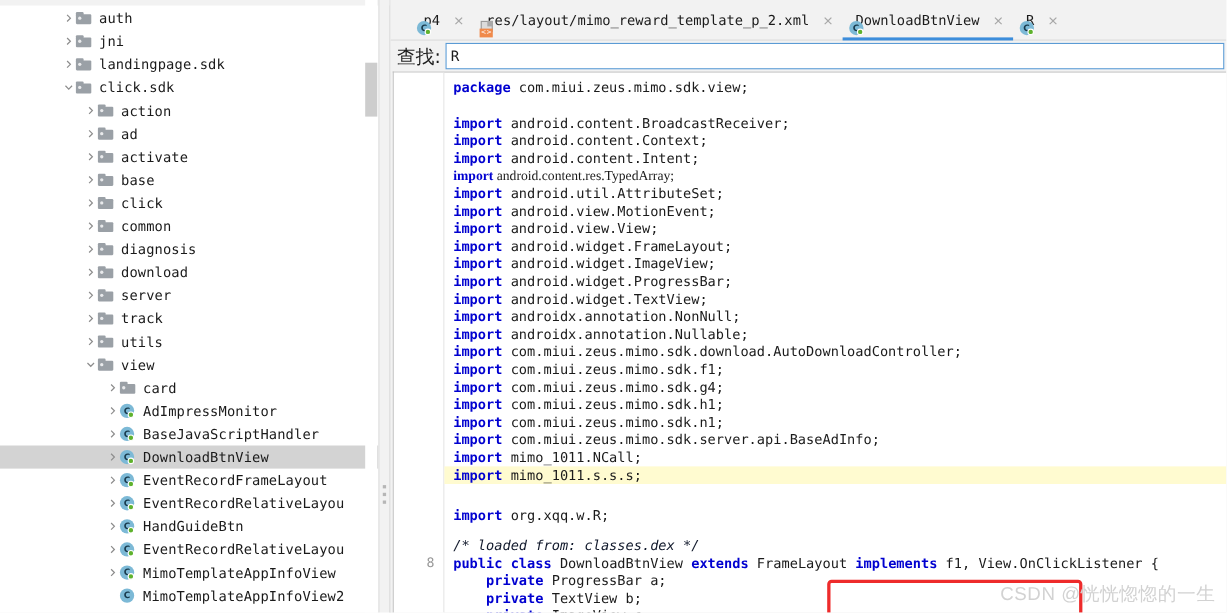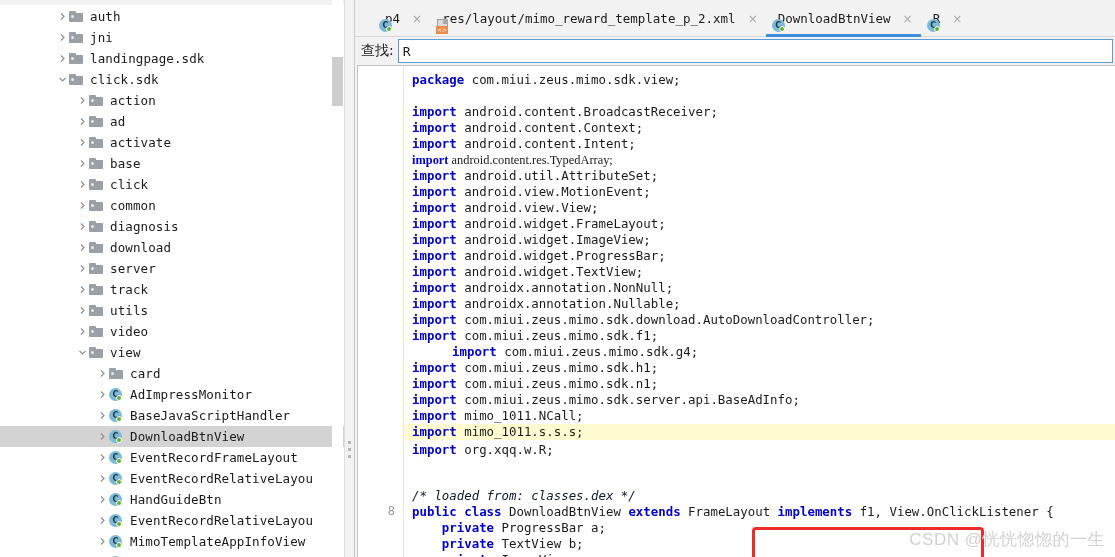--- a/index.html
+++ b/index.html
@@ -178,21 +178,21 @@
   
   #findbar {
     position: relative;
     height: 28px;
     background: #f2f2f2;
     display: flex; align-items: center;
     padding-left: 4px;
   }
   #find-label {
     font-family: "DejaVu Sans", sans-serif;
-    font-size: 14px;
+    font-size: 17px;
     color: #1b1b1b;
     padding: 0 4px 0 2px;
   }
   #find-input {
     flex: 1;
     height: 24px;
     margin-right: 2px;
     background: #ffffff;
     border: 1px solid #5b9bd5;
     font-family: "DejaVu Sans Mono", monospace;
@@ -516,36 +516,20 @@
             </svg>
           </span>
           <span class="tico">
             <span class="folder-ic">
               <span class="tab-top"></span>
               <span class="body"></span>
               <span class="dot"></span>
             </span>
           </span>
           <span class="tlabel">utils</span>
-        </div>
-        <div class="tree-row">
-          <span style="width: 76px; flex: 0 0 auto;"></span>
-          <span class="arrow">
-            <svg width="9" height="9" viewBox="0 0 9 9">
-              <path d="M3 1.5 L6 4.5 L3 7.5" fill="none" stroke="#8d8d8d" stroke-width="1.1"></path>
-            </svg>
-          </span>
-          <span class="tico">
-            <span class="folder-ic">
-              <span class="tab-top"></span>
-              <span class="body"></span>
-              <span class="dot"></span>
-            </span>
-          </span>
-          <span class="tlabel">video</span>
         </div>
         <div class="tree-row">
           <span style="width: 76px; flex: 0 0 auto;"></span>
           <span class="arrow">
             <svg width="9" height="9" viewBox="0 0 9 9">
               <path d="M1.5 3 L4.5 6 L7.5 3" fill="none" stroke="#8d8d8d" stroke-width="1.1"></path>
             </svg>
           </span>
           <span class="tico">
             <span class="folder-ic">
@@ -761,27 +745,27 @@
           <div class="cline" style="top: 118px; position: absolute; left: 0px; right: 0px;"><span class="kw">import</span> android.view.MotionEvent;</div>
           <div class="cline" style="top: 134px; position: absolute; left: 0px; right: 0px;"><span class="kw">import</span> android.view.View;</div>
           <div class="cline" style="top: 150px; position: absolute; left: 0px; right: 0px;"><span class="kw">import</span> android.widget.FrameLayout;</div>
           <div class="cline" style="top: 166px; position: absolute; left: 0px; right: 0px;"><span class="kw">import</span> android.widget.ImageView;</div>
           <div class="cline" style="top: 182px; position: absolute; left: 0px; right: 0px;"><span class="kw">import</span> android.widget.ProgressBar;</div>
           <div class="cline" style="top: 198px; position: absolute; left: 0px; right: 0px;"><span class="kw">import</span> android.widget.TextView;</div>
           <div class="cline" style="top: 214px; position: absolute; left: 0px; right: 0px;"><span class="kw">import</span> androidx.annotation.NonNull;</div>
           <div class="cline" style="top: 230px; position: absolute; left: 0px; right: 0px;"><span class="kw">import</span> androidx.annotation.Nullable;</div>
           <div class="cline" style="top: 246px; position: absolute; left: 0px; right: 0px;"><span class="kw">import</span> com.miui.zeus.mimo.sdk.download.AutoDownloadController;</div>
           <div class="cline" style="top: 262px; position: absolute; left: 0px; right: 0px;"><span class="kw">import</span> com.miui.zeus.mimo.sdk.f1;</div>
-          <div class="cline" style="top: 278px; position: absolute; left: 0px; right: 0px; margin-left: 40px;"><span class="kw">import</span> com.miui.zeus.mimo.sdk.g4;</div>
+          <div class="cline" style="top: 278px; position: absolute; left: 0px; right: 0px;"><span class="kw">import</span> com.miui.zeus.mimo.sdk.g4;</div>
           <div class="cline" style="top: 294px; position: absolute; left: 0px; right: 0px;"><span class="kw">import</span> com.miui.zeus.mimo.sdk.h1;</div>
           <div class="cline" style="top: 310px; position: absolute; left: 0px; right: 0px;"><span class="kw">import</span> com.miui.zeus.mimo.sdk.n1;</div>
           <div class="cline" style="top: 326px; position: absolute; left: 0px; right: 0px;"><span class="kw">import</span> com.miui.zeus.mimo.sdk.server.api.BaseAdInfo;</div>
           <div class="cline" style="top: 342px; position: absolute; left: 0px; right: 0px;"><span class="kw">import</span> mimo_1011.NCall;</div>
           <div class="cline hl" style="top: 358px; position: absolute; left: 0px; right: 0px;"><span class="kw">import</span> mimo_1011.s.s.s;</div>
-          <div class="cline" style="top: 376px; position: absolute; left: 0px; right: 0px;"><span class="kw">import</span> org.xqq.w.R;</div>
+          <div class="cline" style="top: 395px; position: absolute; left: 0px; right: 0px;"><span class="kw">import</span> org.xqq.w.R;</div>
           <div class="cline" style="top: 390px; position: absolute; left: 0px; right: 0px;">&nbsp;</div>
           <div class="cline" style="top: 406px; position: absolute; left: 0px; right: 0px;">&nbsp;</div>
           <div class="cline" style="top: 422px; position: absolute; left: 0px; right: 0px;"><span class="cmt">/* loaded from: classes.dex */</span></div>
           <div class="cline" style="top: 438px; position: absolute; left: 0px; right: 0px;"><span class="kw">public</span> <span class="kw">class</span> DownloadBtnView <span class="kw">extends</span> FrameLayout <span class="kw">implements</span> f1, View.OnClickListener {</div>
           <div class="cline" style="top: 454px; position: absolute; left: 0px; right: 0px;">    <span class="kw">private</span> ProgressBar a;</div>
           <div class="cline" style="top: 470px; position: absolute; left: 0px; right: 0px;">    <span class="kw">private</span> TextView b;</div>
           <div class="cline" style="top: 486px; position: absolute; left: 0px; right: 0px;">    <span class="kw">private</span> ImageView c;</div>
         </div>
       <div id="red-box"></div>
     </div>

